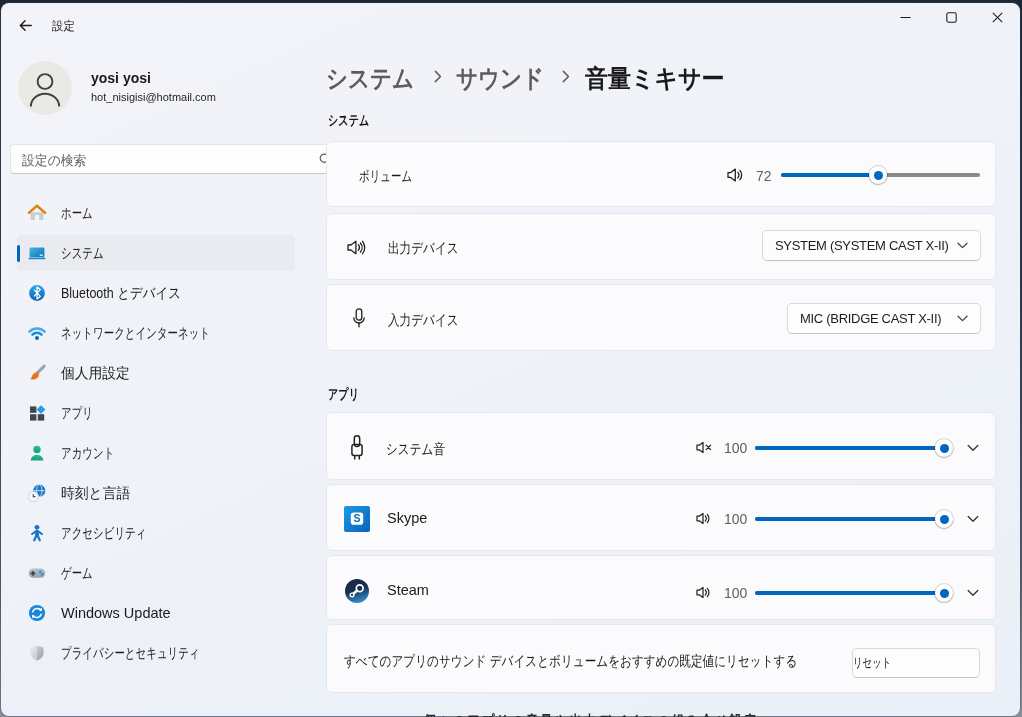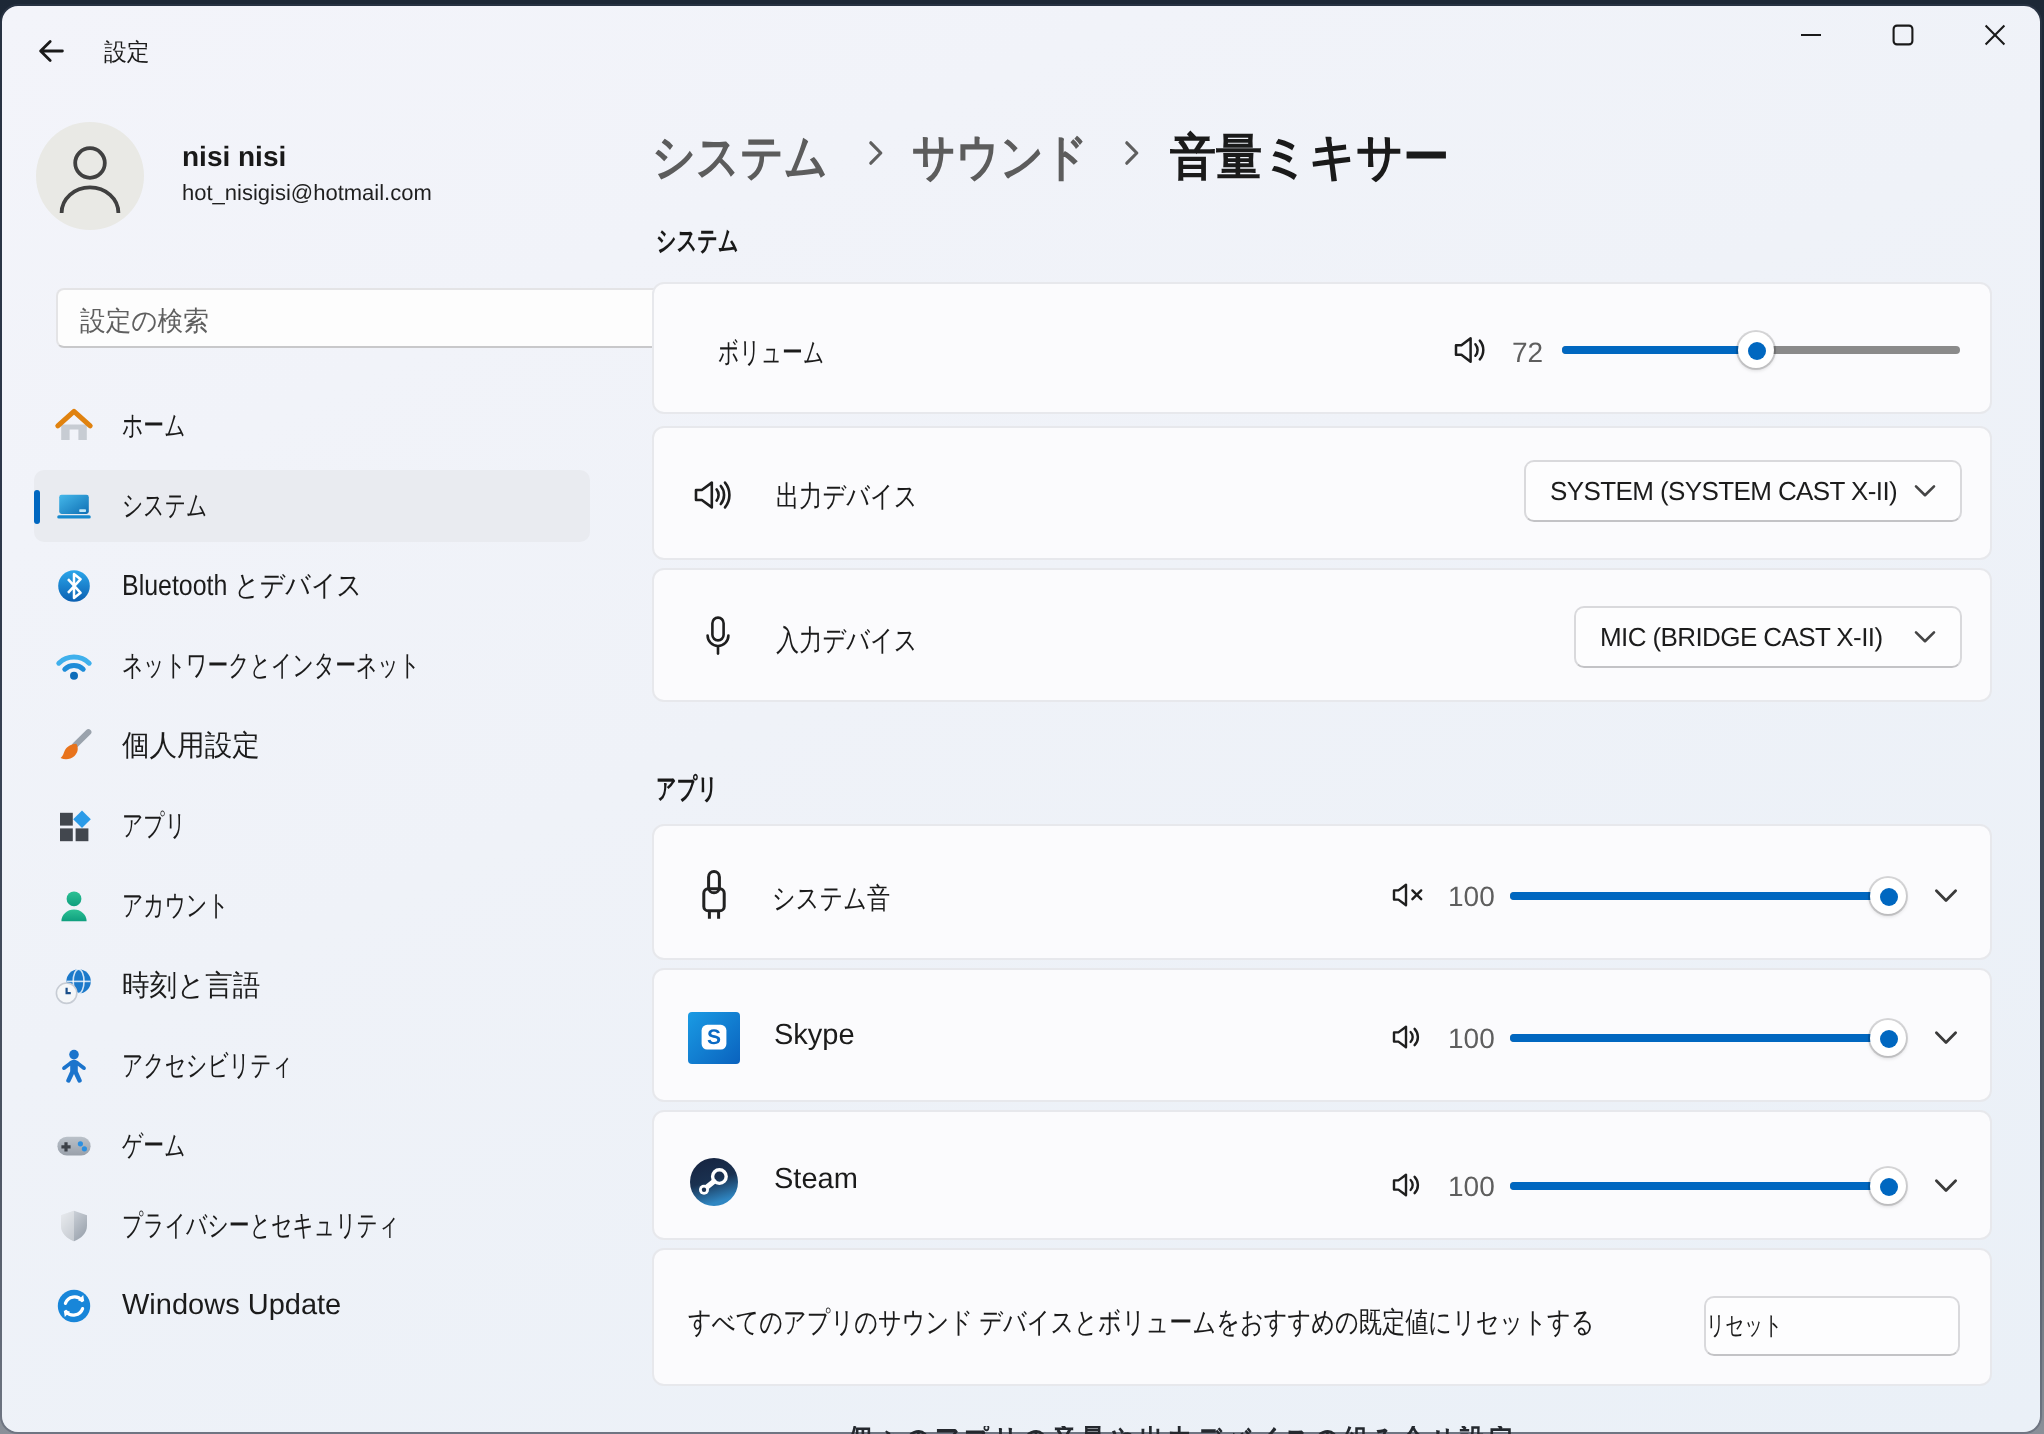--- a/index.html
+++ b/index.html
@@ -10,21 +10,21 @@
 .jp86{display:inline-block;transform:scaleX(0.86);transform-origin:0 50%;white-space:nowrap}
 .jp95{display:inline-block;transform:scaleX(0.95);transform-origin:0 50%;white-space:nowrap}
 .jp92{display:inline-block;transform:scaleX(0.92);transform-origin:0 50%;white-space:nowrap}
 .jp80{display:inline-block;transform:scaleX(0.80);transform-origin:0 50%;white-space:nowrap}
 .t14{font-size:14.5px;color:#1b1b1b}
 
 .caption{position:absolute;top:0;left:0;right:0;height:44px}
 .winbtn{position:absolute;top:0;width:46px;height:29px;display:flex;align-items:center;justify-content:center}
 
 .avatar{position:absolute;left:17px;top:58px;width:54px;height:54px;border-radius:50%;background:#e9e9e5;overflow:hidden}
-.search{position:absolute;left:27px;top:141px;width:335px;height:30px;background:#fdfdfd;border:1px solid #e4e4e6;border-bottom-color:#c8c8ca;border-radius:4px}
+.search{position:absolute;left:9px;top:141px;width:335px;height:30px;background:#fdfdfd;border:1px solid #e4e4e6;border-bottom-color:#c8c8ca;border-radius:4px}
 .nav{position:absolute;left:16px;top:192px;width:278px}
 .navitem{position:relative;height:36px;margin-bottom:4px;border-radius:5px;display:flex;align-items:center}
 .navitem.sel{background:#e9ebf0}
 .navitem .pill{position:absolute;left:0px;top:9.5px;width:3px;height:17px;border-radius:2px;background:#0067c0}
 .nico{position:absolute;left:10px;top:8px;width:20px;height:20px}
 .nlabel{position:absolute;left:44px;top:50%;transform:translateY(-50%);font-size:14.5px;color:#1b1b1b;white-space:nowrap}
 
 .card{position:absolute;left:325px;width:670px;background:#fbfbfd;border:1px solid #e7e8ec;border-radius:6px}
 .crumb{font-size:25px;font-weight:600;color:#5c5c5c;white-space:nowrap}
 .sect{font-size:14px;font-weight:700;color:#191919}
@@ -58,21 +58,21 @@
         <svg width="11" height="11" viewBox="0 0 11 11">
           <path d="M0.8 0.8 L10.2 10.2 M10.2 0.8 L0.8 10.2" stroke="#1a1a1a" stroke-width="1.05"></path>
         </svg>
       </div>
 </div>
 
 <div class="avatar"><svg width="54" height="54" viewBox="0 0 54 54">
         <circle cx="27" cy="20.5" r="7.4" stroke="#404040" stroke-width="1.9" fill="none"></circle>
         <path d="M12.8 45.5 a14.2 12.8 0 0 1 28.4 0" stroke="#404040" stroke-width="1.9" fill="none"></path>
       </svg></div>
-<div class="abs" style="left:90px;top:67px;font-size:14px;font-weight:700;color:#191919">nisi nisi</div>
+<div class="abs" style="left:90px;top:67px;font-size:14px;font-weight:700;color:#191919">yosi yosi</div>
 <div class="abs" style="left:90px;top:88px;font-size:11px;color:#1f1f1f">hot_nisigisi@hotmail.com</div>
 
 <div class="search">
       <span class="abs" style="left:11px;top:7px;font-size:13.5px;color:#5f5f5f"><span class="jp95">設定の検索</span></span>
 <svg class="abs" style="right:12px;top:8px" width="13" height="13" viewBox="0 0 13 13">
         <circle cx="5.3" cy="5.3" r="4.1" stroke="#5a5a5a" stroke-width="1.2" fill="none"></circle>
         <path d="M8.5 8.5 L12 12" stroke="#5a5a5a" stroke-width="1.2" stroke-linecap="round"></path>
       </svg>
     </div>
 
@@ -178,39 +178,39 @@
           </defs>
           <rect x="1.7" y="5.4" width="16.6" height="9.4" rx="4.7" fill="url(#ggm)"></rect>
           <path d="M6 8.1 v4.6 M3.7 10.4 h4.6" stroke="#3c4148" stroke-width="1.6"></path>
           <circle cx="13.2" cy="8.9" r="1.3" fill="#2b8fe0"></circle>
           <circle cx="15.2" cy="11.4" r="1.3" fill="#2b8fe0"></circle>
         </svg>
         <span class="nlabel"><span class="jp">ゲーム</span></span>
       </div>
 <div class="navitem">
         <svg class="nico" viewBox="0 0 20 20">
-          <defs>
-            <linearGradient id="gsh" x1="0" y1="0" x2="1" y2="1">
-              <stop offset="0" stop-color="#dde1e7"></stop>
-              <stop offset="1" stop-color="#939ca7"></stop>
-            </linearGradient>
-          </defs>
-          <path d="M10 2.4 l6.5 2.2 v5.2 c0 3.9-2.7 6.3-6.5 7.8 -3.8-1.5-6.5-3.9-6.5-7.8 V4.6 z" fill="url(#gsh)"></path>
-          <path d="M10 2.4 l-6.5 2.2 v5.2 c0 3.9 2.7 6.3 6.5 7.8 z" fill="rgba(255,255,255,.35)"></path>
-        </svg>
-        <span class="nlabel"><span class="jp">プライバシーとセキュリティ</span></span>
-      </div>
-<div class="navitem">
-        <svg class="nico" viewBox="0 0 20 20">
           <circle cx="10" cy="10" r="8.1" fill="#1886d9"></circle>
           <path d="M5.7 8.7 a4.8 4.8 0 0 1 8.3 -1.4 M14.3 11.3 a4.8 4.8 0 0 1 -8.3 1.4" stroke="#fff" stroke-width="1.6" fill="none" stroke-linecap="round"></path>
           <path d="M14.6 4.5 l.5 3.1 -3.1 -.4 z" fill="#fff"></path>
           <path d="M5.4 15.5 l-.5 -3.1 3.1 .4 z" fill="#fff"></path>
         </svg>
         <span class="nlabel">Windows Update</span>
+      </div>
+<div class="navitem">
+        <svg class="nico" viewBox="0 0 20 20">
+          <defs>
+            <linearGradient id="gsh" x1="0" y1="0" x2="1" y2="1">
+              <stop offset="0" stop-color="#dde1e7"></stop>
+              <stop offset="1" stop-color="#939ca7"></stop>
+            </linearGradient>
+          </defs>
+          <path d="M10 2.4 l6.5 2.2 v5.2 c0 3.9-2.7 6.3-6.5 7.8 -3.8-1.5-6.5-3.9-6.5-7.8 V4.6 z" fill="url(#gsh)"></path>
+          <path d="M10 2.4 l-6.5 2.2 v5.2 c0 3.9 2.7 6.3 6.5 7.8 z" fill="rgba(255,255,255,.35)"></path>
+        </svg>
+        <span class="nlabel"><span class="jp">プライバシーとセキュリティ</span></span>
       </div>
 </div>
 
 <div class="abs crumb" style="left:325px;top:59px"><span class="jp86">システム</span></div>
 <svg class="abs" style="left:433px;top:67px" width="8" height="13" viewBox="0 0 8 13">
       <path d="M1.4 1.4 L6.4 6.5 L1.4 11.6" stroke="#5f5f5f" stroke-width="1.6" fill="none" stroke-linecap="round" stroke-linejoin="round"></path>
     </svg>
 <div class="abs crumb" style="left:455px;top:59px"><span class="jp86">サウンド</span></div>
 <svg class="abs" style="left:561px;top:67px" width="8" height="13" viewBox="0 0 8 13">
       <path d="M1.4 1.4 L6.4 6.5 L1.4 11.6" stroke="#5f5f5f" stroke-width="1.6" fill="none" stroke-linecap="round" stroke-linejoin="round"></path>

